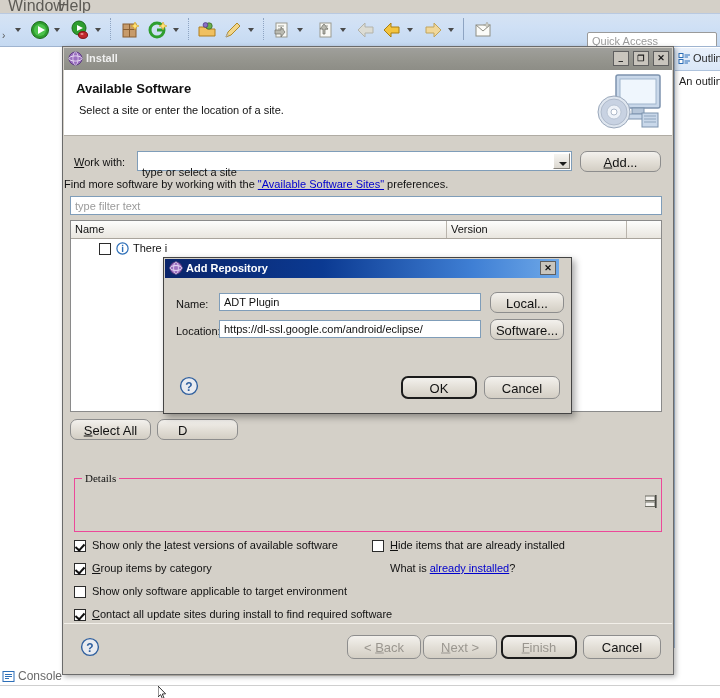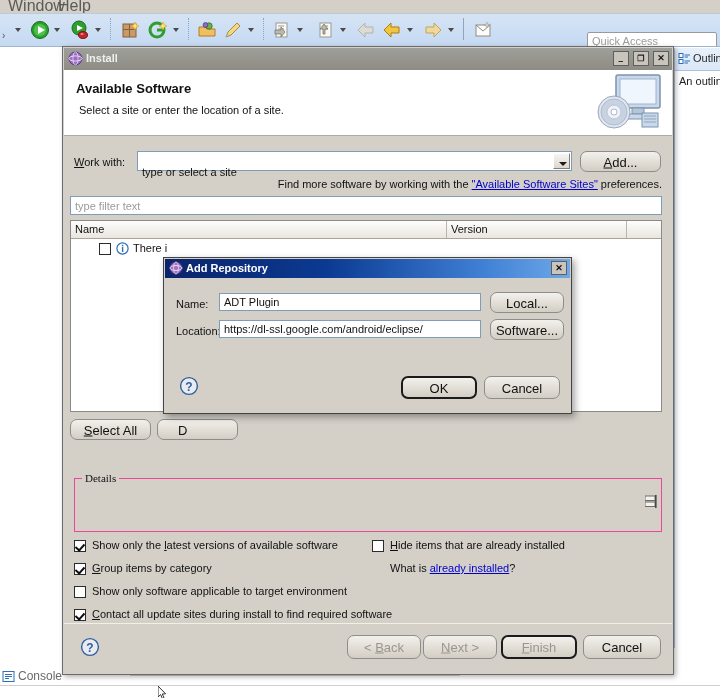--- a/index.html
+++ b/index.html
@@ -209,21 +209,21 @@
   .helpq { position: absolute; width: 20px; height: 20px; }
 
   
   .repo-win {
     position: absolute; left: 163px; top: 257px; width: 409px; height: 157px;
     background: #d4d0c8; border: 1px solid #444;
     box-shadow: 3px 3px 7px rgba(0,0,0,.35);
     box-sizing: border-box;
   }
   .repo-title {
-    position: absolute; left: 1px; top: 1px; right: 1px; height: 19px;
+    position: absolute; left: 1px; top: 1px; right: 12px; height: 19px;
     background: linear-gradient(to right, #0a246a 0%, #0b3a92 40%, #3f7fd4 78%, #6ea8e8 100%);
     color: #ffffff; font-weight: bold; font-size: 11px;
   }
   .repo-title .rt-text { position: absolute; left: 21px; top: 3px; }
   .repo-globe { position: absolute; left: 4px; top: 2px; width: 14px; height: 14px; }
   .repo-close {
     position: absolute; right: 3px; top: 2px; width: 16px; height: 14px;
     background: #c9c5bd; border: 1px solid #5f5f5f; box-sizing: border-box;
     color: #111; font-size: 9px; font-weight: bold; text-align: center; line-height: 12px;
   }
@@ -429,21 +429,21 @@
 
       <span class="lbl" style="left:10px; top:20px"><span class="u">W</span>ork with:</span>
       <div class="combo" style="left:73px; top:15px; width:435px; height:20px">
         <span class="ctext" style="color:#111">type or select a site</span>
         <span class="carrow"></span>
       </div>
       <div class="btn" style="left:516px; top:15px; width:81px; height:21px">
         <span class="bl"><span class="u">A</span>dd...</span>
       </div>
 
-      <div class="lbl" style="left:0; top:42px; width:598px; text-align:right">
+      <div class="lbl" style="left:0; top:42px; width:598px; ">
         <span>Find more software by working with the </span><span class="link">"Available Software Sites"</span><span> preferences.</span>
       </div>
 
       <div class="textin" style="left:6px; top:60px; width:592px; height:19px">
         <span class="tv ph">type filter text</span>
       </div>
 
       <div class="table" style="left:6px; top:84px; width:592px; height:192px">
         <div class="thead">
           <span class="th" style="left:0; width:376px">Name</span>

